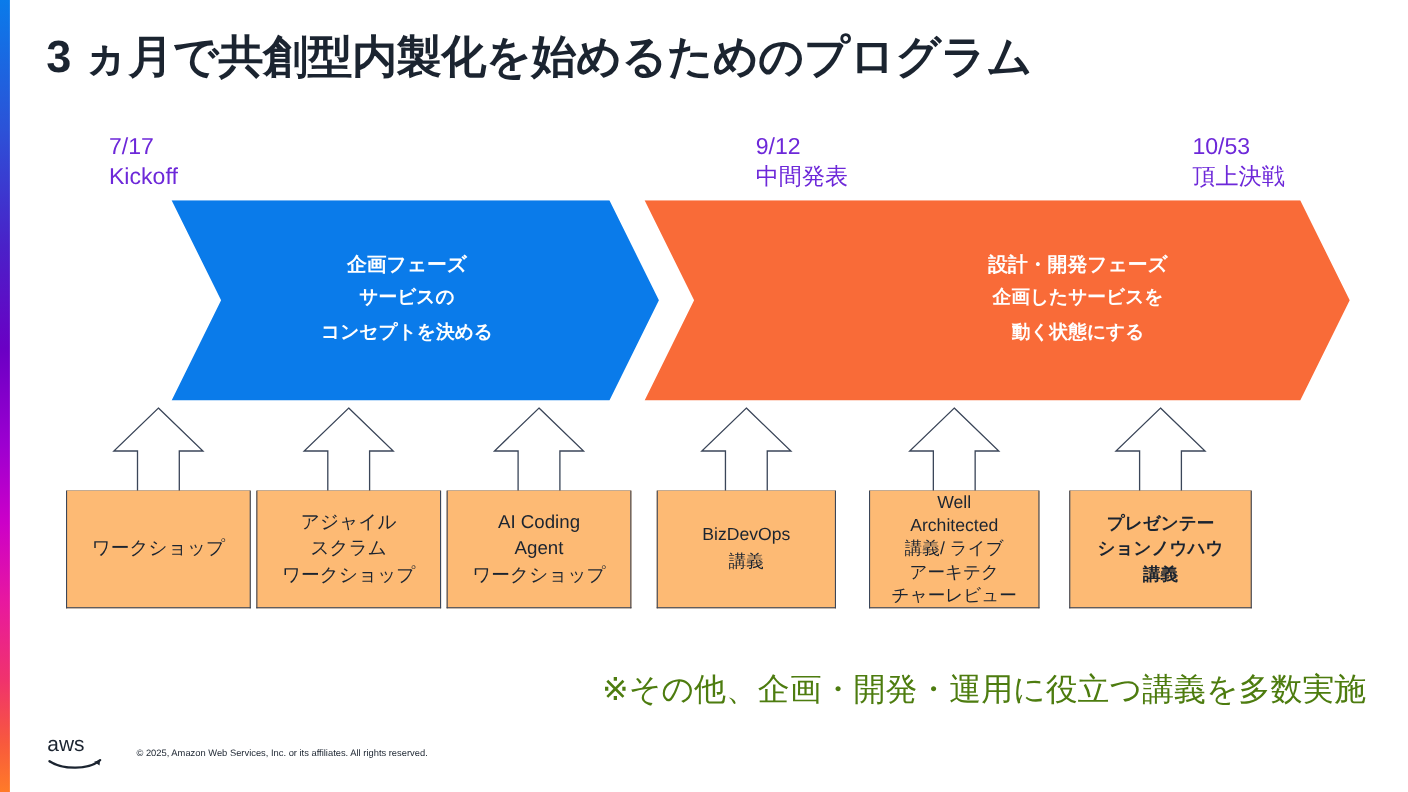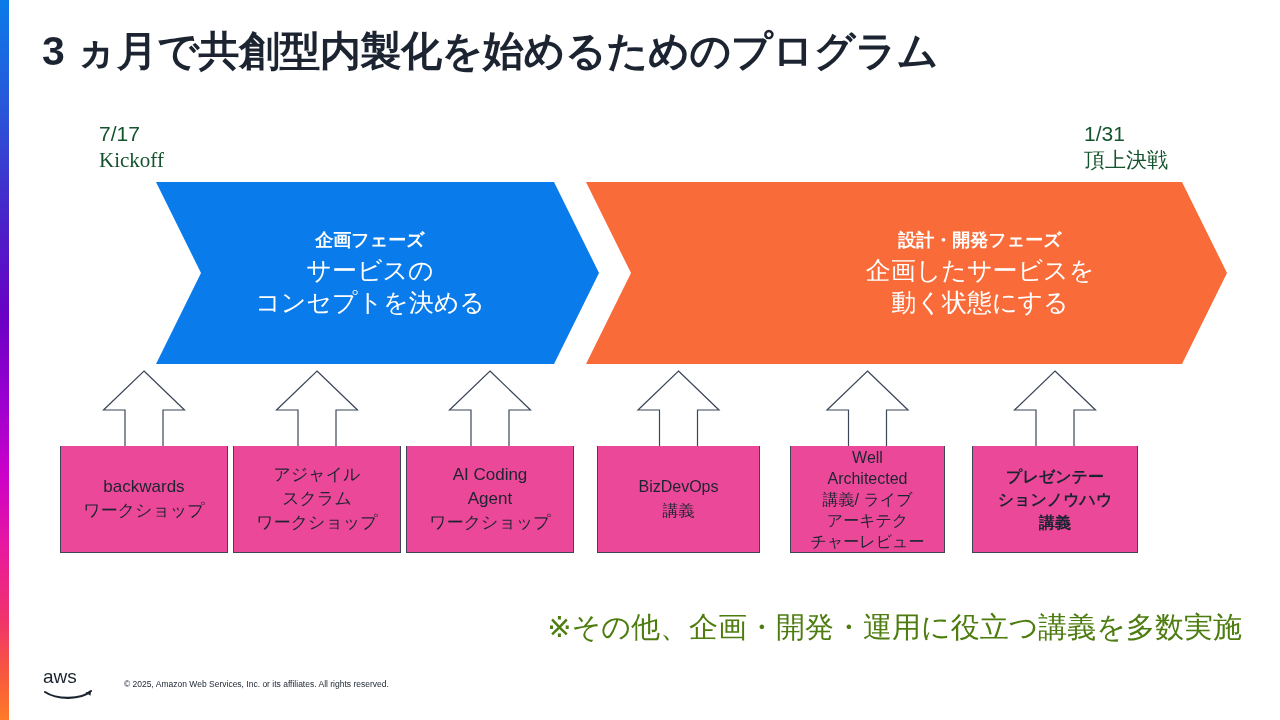--- a/index.html
+++ b/index.html
@@ -49,25 +49,25 @@
     color: #1b2430;
     white-space: nowrap;
   }
 
   
   .milestone {
     position: absolute;
     top: 120px;
     font-size: 21px;
     line-height: 27px;
-    color: #14532d;
+    color: #6d28d9;
     white-space: nowrap;
   }
   .milestone .m-date { display: block; }
-  .milestone .m-label { display: block; font-family: Liberation Serif, serif; }
+  .milestone .m-label { display: block; }
 
   
   #chevron-band {
     position: absolute;
     left: 0;
     top: 182px;
     width: 1280px;
     height: 182px;
     padding-left: 24px;
   }
@@ -79,22 +79,22 @@
     color: #ffffff;
     white-space: nowrap;
   }
   .chev-head {
     font-size: 18px;
     font-weight: 700;
     line-height: 26px;
     margin-bottom: 1px;
   }
   .chev-body {
-    font-size: 25px;
-    font-weight: 400;
+    font-size: 17px;
+    font-weight: 700;
     line-height: 32px;
   }
   #chev-text-plan {
     left: 180px;
     top: 45px;
     width: 380px;
   }
   #chev-text-build {
     left: 610px;
     top: 45px;
@@ -109,21 +109,21 @@
   .unit .arrow-wrap {
     position: relative;
     height: 78px;
   }
   .unit svg.arrow { display: block; }
   .unit .box {
     position: relative;
     border: 1px solid #3b4659;
     border-top: none;
     box-sizing: border-box;
-    background: #ec4899;
+    background: #fdba74;
     display: flex;
     align-items: center;
     justify-content: center;
     text-align: center;
     font-size: 17px;
     line-height: 24px;
     color: #1b2430;
     padding: 2px 4px;
   }
   .box-inner { width: 100%; }
@@ -164,22 +164,26 @@
 <div id="slide">
 
   <div id="accent-bar"></div>
 
   <div id="page-title">3 ヵ月で共創型内製化を始めるためのプログラム</div>
 
   <div class="milestone" style="left:99px;">
     <span class="m-date">7/17</span>
     <span class="m-label">Kickoff</span>
   </div>
+  <div class="milestone" style="left:687px;">
+    <span class="m-date">9/12</span>
+    <span class="m-label">中間発表</span>
+  </div>
   <div class="milestone" style="left:1084px;">
-    <span class="m-date">1/31</span>
+    <span class="m-date">10/53</span>
     <span class="m-label">頂上決戦</span>
   </div>
 
   <div id="chevron-band">
     <svg class="chevron-svg" width="1280" height="182" viewBox="0 0 1280 182" xmlns="http://www.w3.org/2000/svg">
       <polygon points="132,0 530,0 575,91 530,182 132,182 177,91" fill="#0a7bea"></polygon>
       <polygon points="562,0 1158,0 1203,91 1158,182 562,182 607,91" fill="#f96b38"></polygon>
     </svg>
 
     <div class="chev-text" id="chev-text-plan">
@@ -197,21 +201,20 @@
 
   <div class="unit" style="left:60px; width:168px;">
     <div class="arrow-wrap">
       <svg class="arrow" width="168" height="79" viewBox="0 0 168 79" xmlns="http://www.w3.org/2000/svg">
         <path d="M84 3 L124.5 42 L103 42 L103 78.5 L65 78.5 L65 42 L43.5 42 Z" fill="#ffffff" stroke="#3b4659" stroke-width="1.2" stroke-linejoin="miter"></path>
         <path d="M0.6 78.5 L65 78.5 M103 78.5 L167.4 78.5" stroke="#3b4659" stroke-width="1.2"></path>
       </svg>
     </div>
     <div class="box" style="height:107px;">
       <span class="box-inner">
-        <span class="box-line">backwards</span>
         <span class="box-line">ワークショップ</span>
       </span>
     </div>
   </div>
 
   <div class="unit" style="left:233px; width:168px;">
     <div class="arrow-wrap">
       <svg class="arrow" width="168" height="79" viewBox="0 0 168 79" xmlns="http://www.w3.org/2000/svg">
         <path d="M84 3 L124.5 42 L103 42 L103 78.5 L65 78.5 L65 42 L43.5 42 Z" fill="#ffffff" stroke="#3b4659" stroke-width="1.2" stroke-linejoin="miter"></path>
         <path d="M0.6 78.5 L65 78.5 M103 78.5 L167.4 78.5" stroke="#3b4659" stroke-width="1.2"></path>

